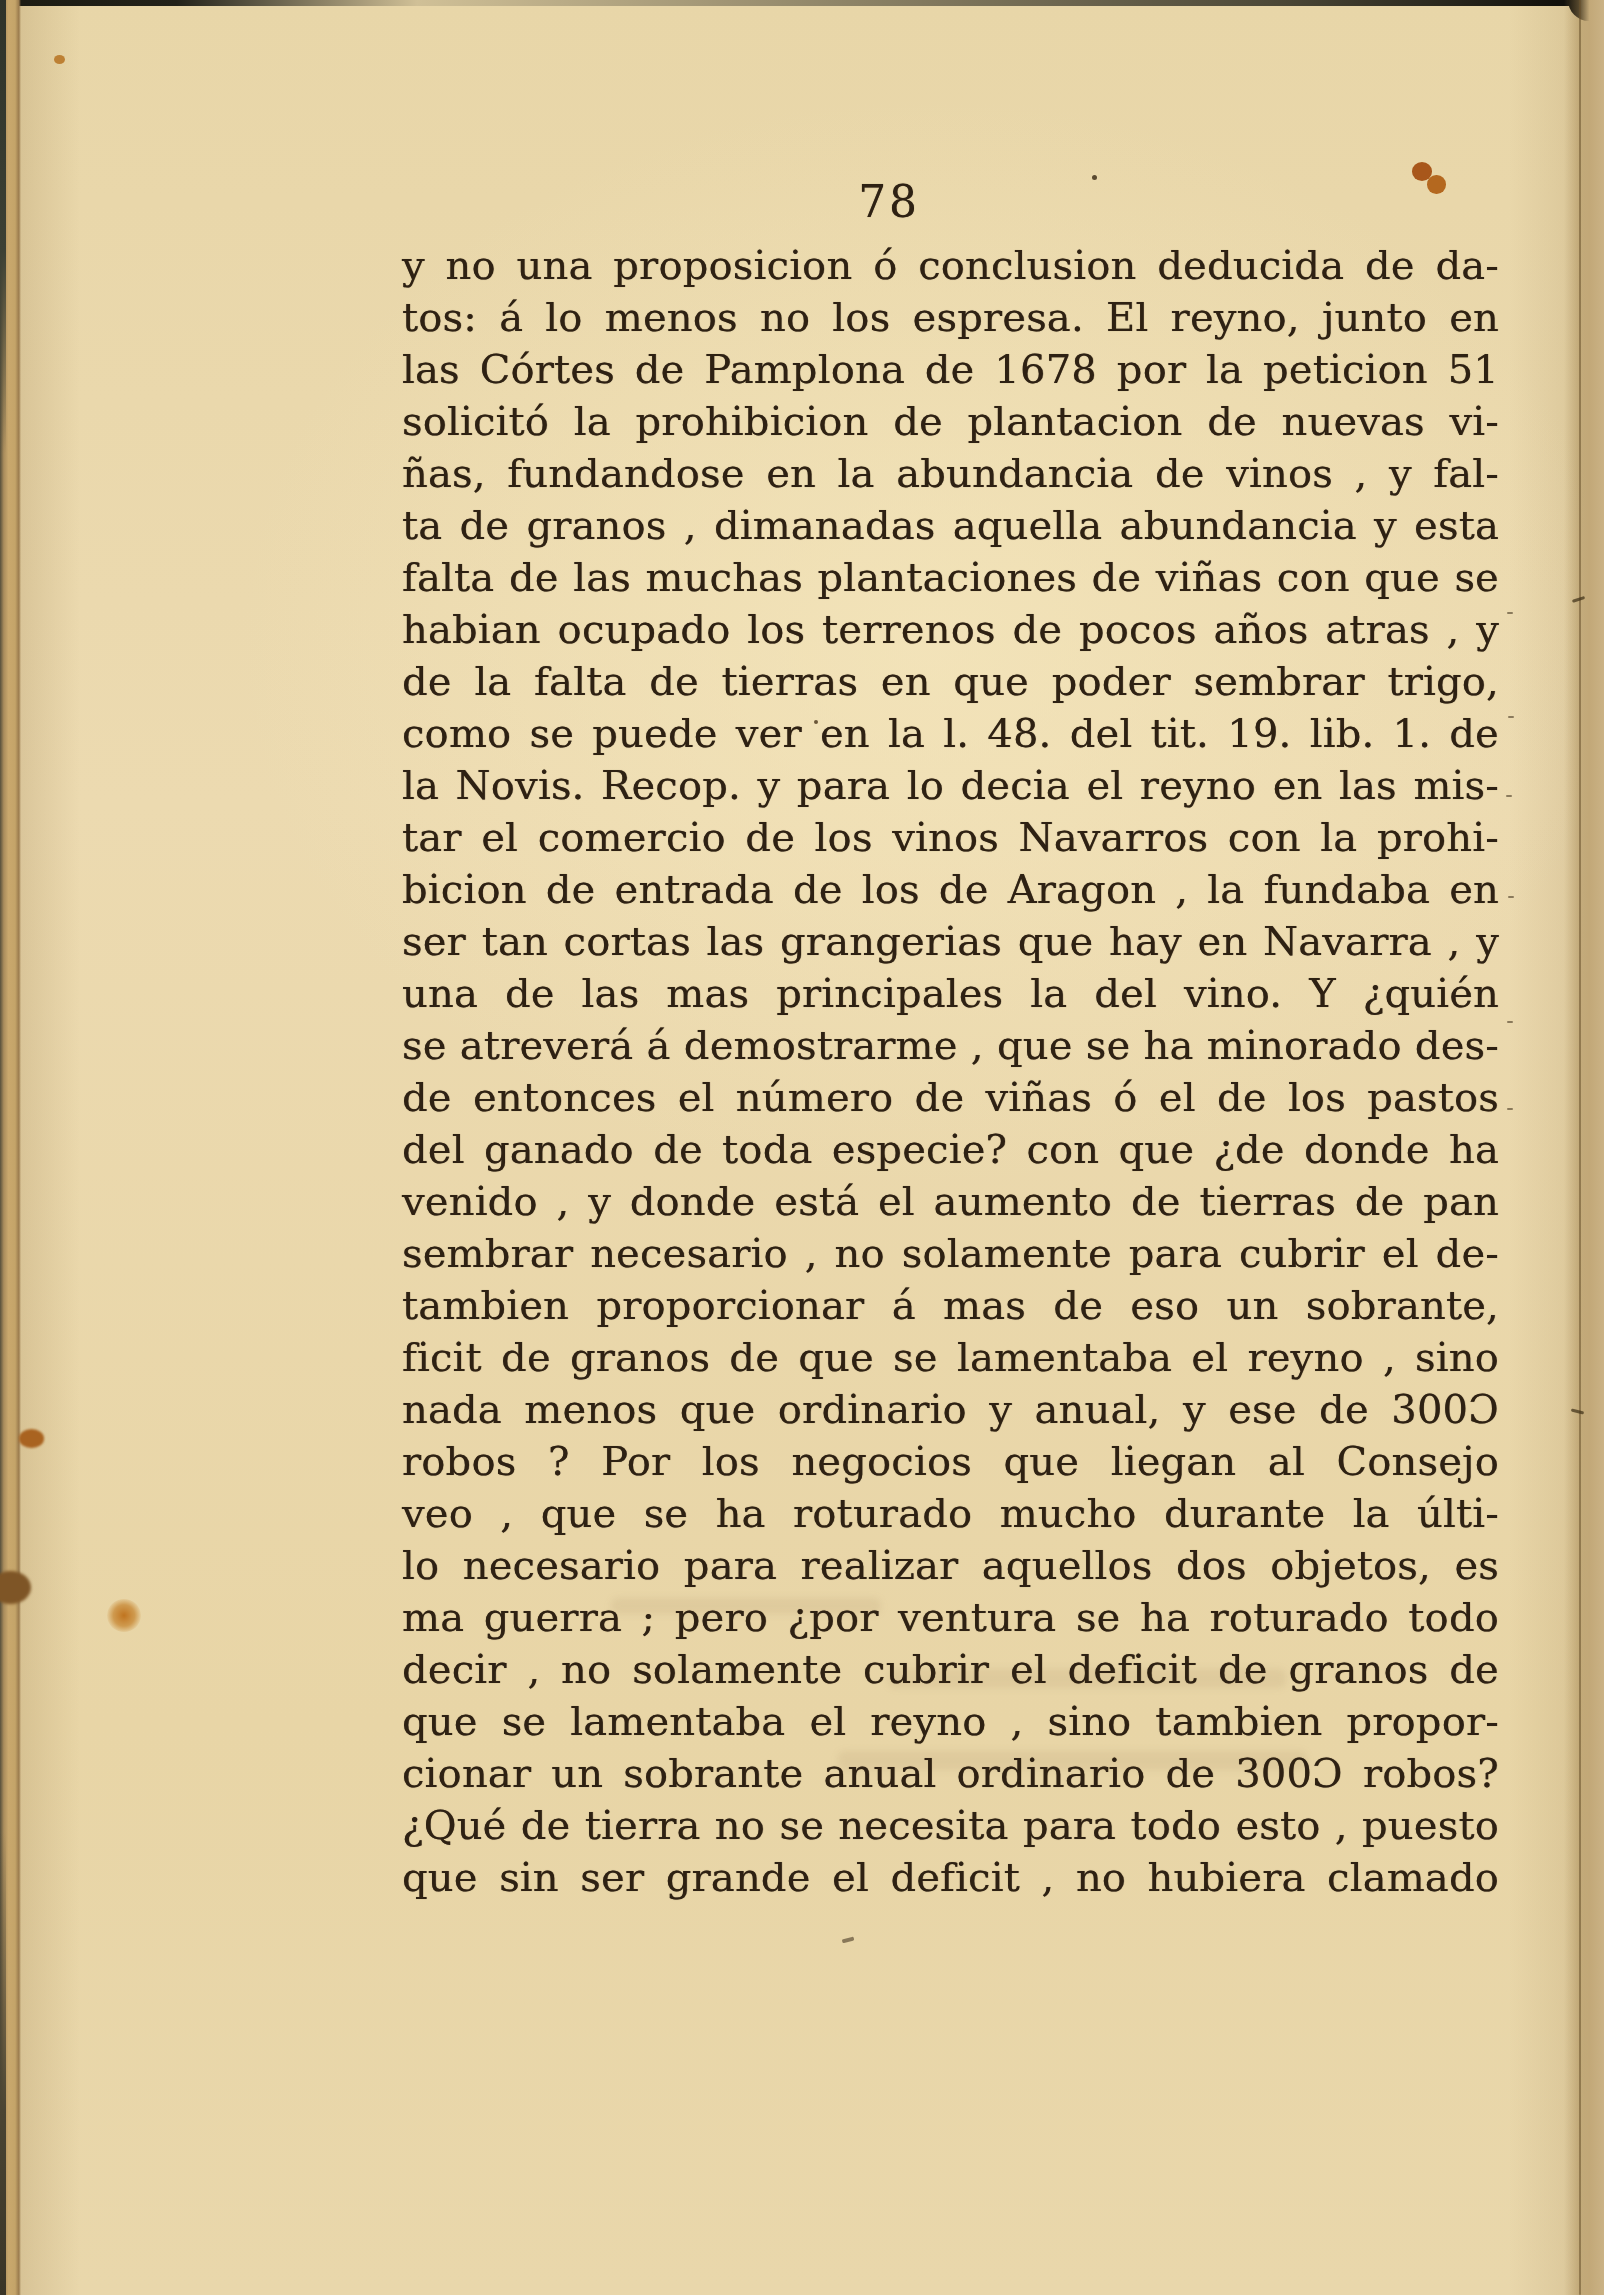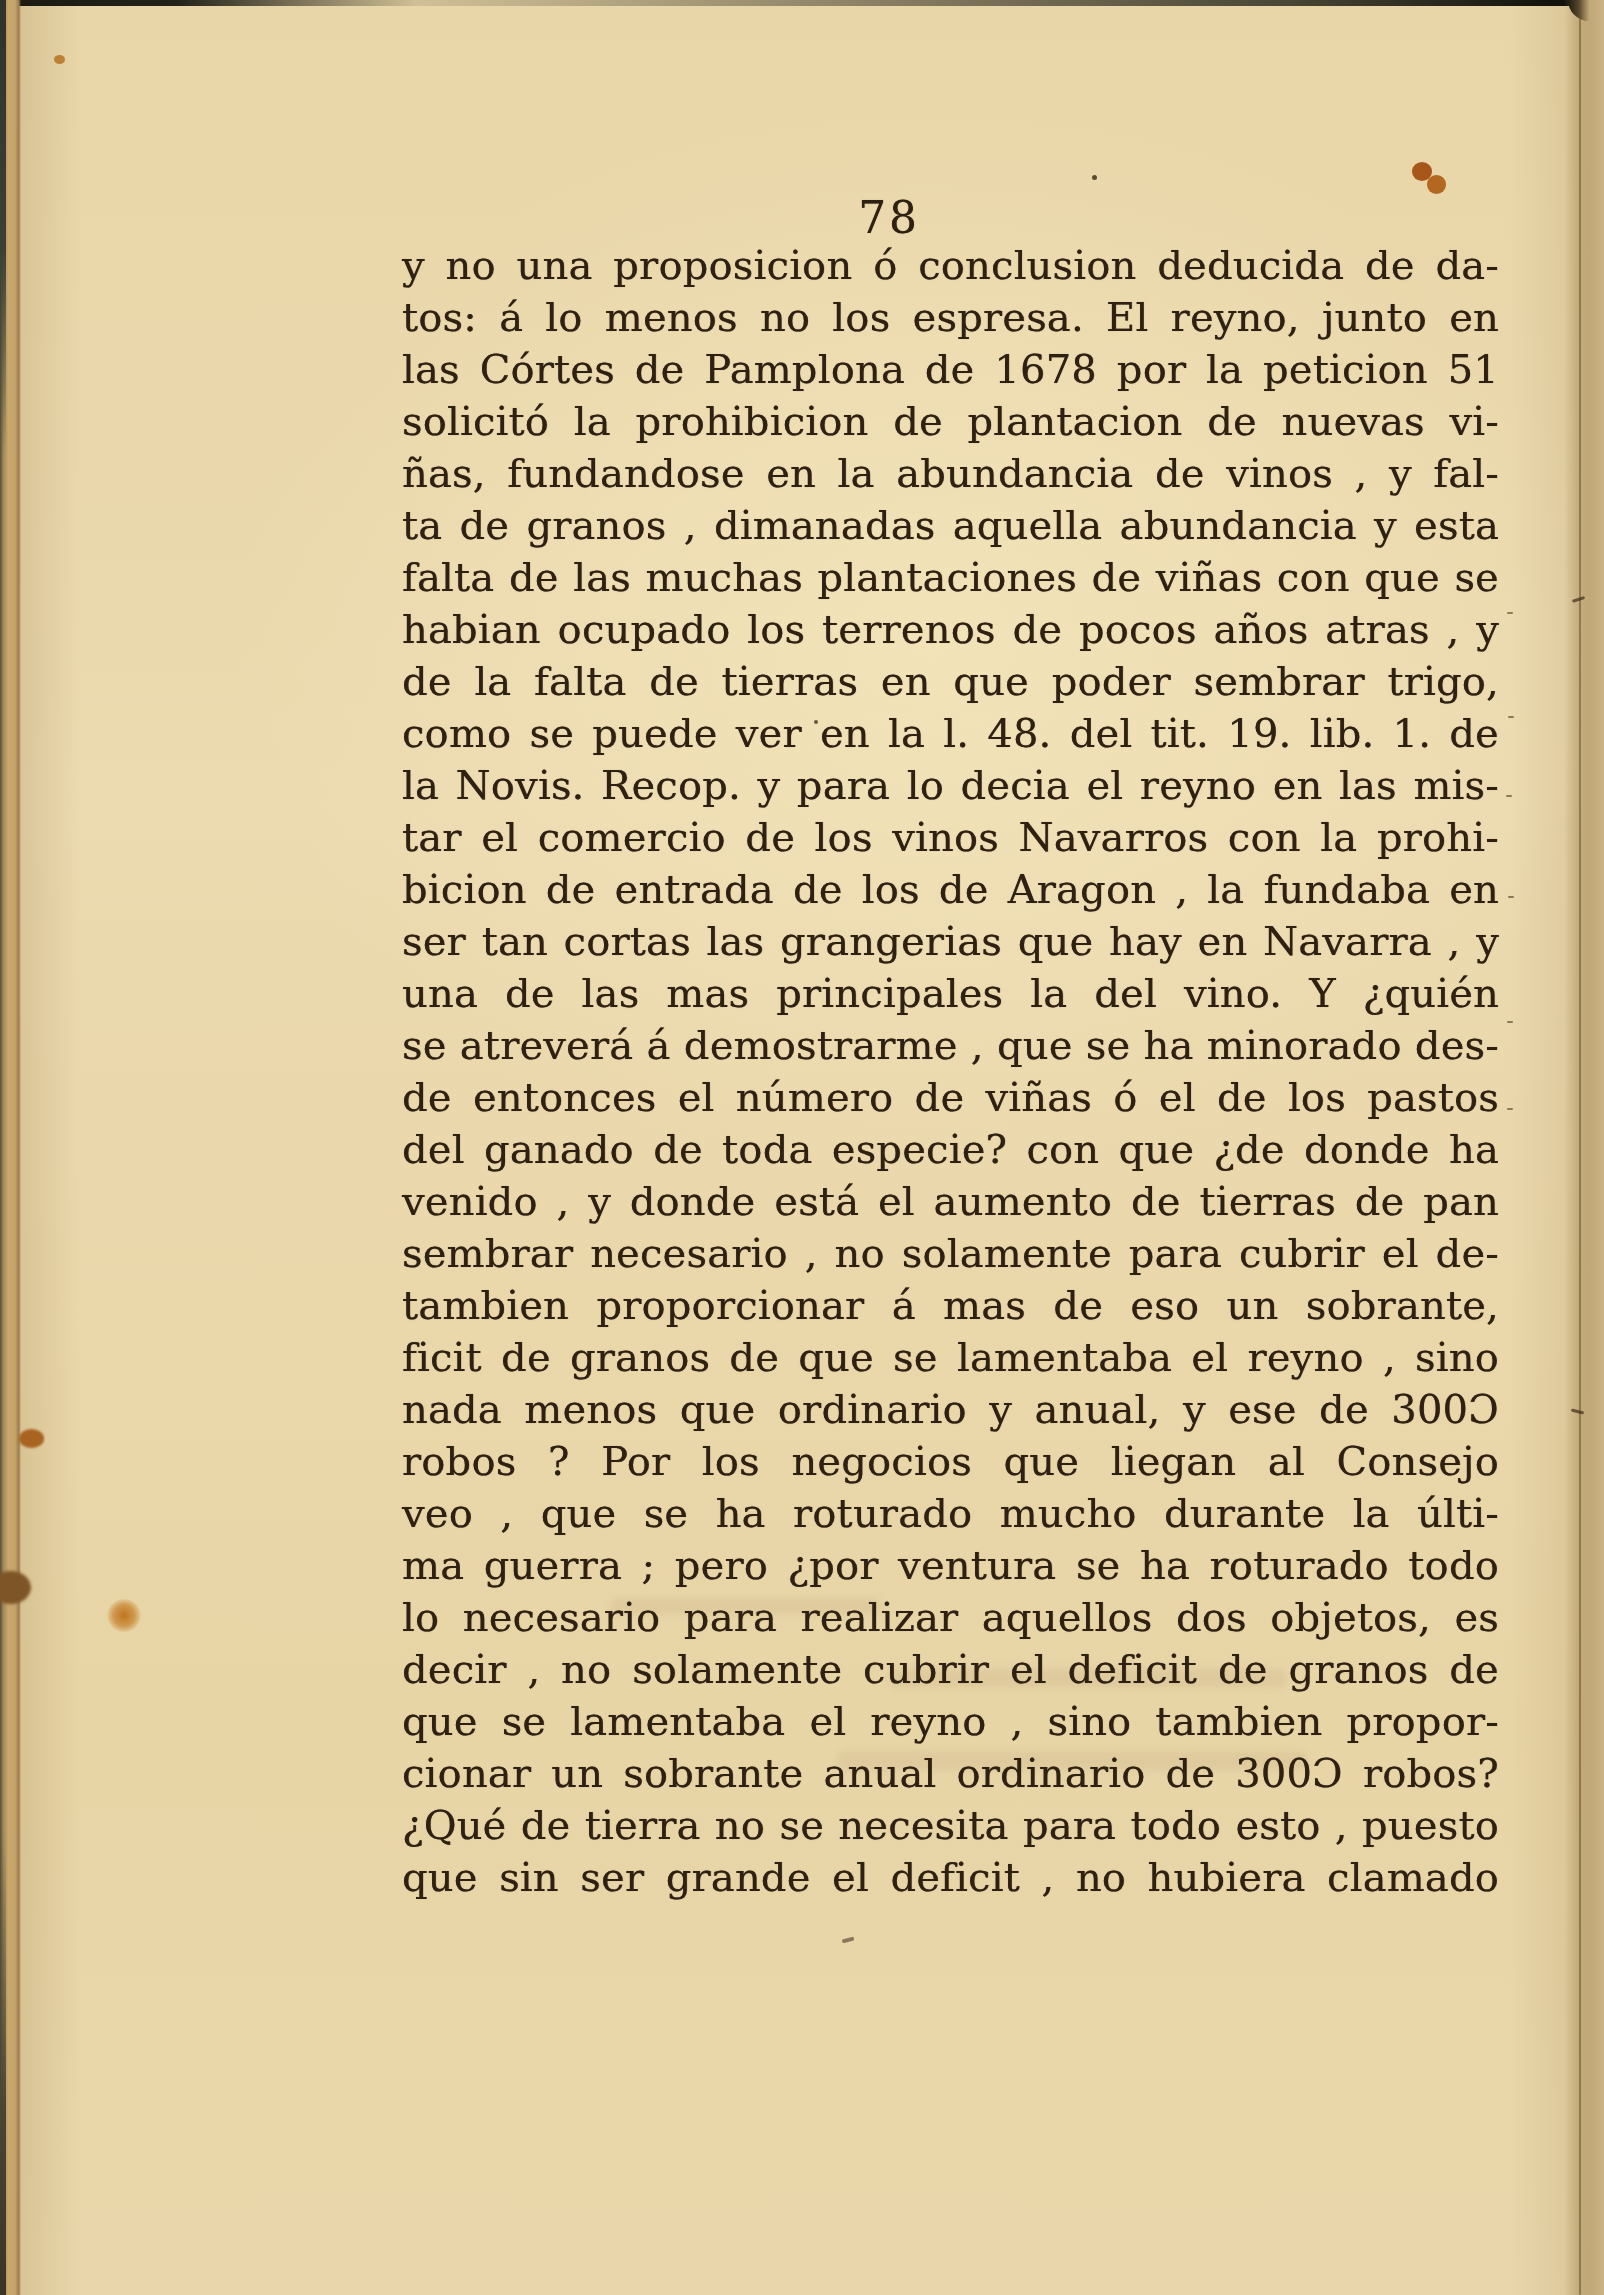--- a/index.html
+++ b/index.html
@@ -32,21 +32,20 @@
   
   .spot{position:absolute;border-radius:50%;}
   .tick{position:absolute;background:rgba(58,44,24,.55);border-radius:1.4px;}
   .ghost{position:absolute;background:rgba(135,110,65,.10);filter:blur(3.6px);border-radius:7px;}
   
   .page-number{
     position:absolute;left:362px;top:176px;width:1136px;
     text-align:center;font-size:44px;letter-spacing:2.8px;
     transform:translateX(-41px);
     text-shadow:0 0 0.7px rgba(46,33,19,.65);
-    margin-top:16px;
   }
   .page-text{
     position:absolute;left:362px;top:239px;width:1137px;
   }
   .line{
     font-size:40px;line-height:52px;height:52px;
     white-space:nowrap;
     text-align:justify;text-align-last:justify;
     letter-spacing:0.2px;
     text-shadow:0 0 0.7px rgba(46,33,19,.6), 0.4px 0.4px 0 rgba(46,33,19,.25);
@@ -109,22 +108,22 @@
       <div class="line"><span>se atreverá á demostrarme , que se ha minorado des-</span></div>
       <div class="line"><span>de entonces el número de viñas ó el de los pastos</span></div>
       <div class="line"><span>del ganado de toda especie? con que ¿de donde ha</span></div>
       <div class="line"><span>venido , y donde está el aumento de tierras de pan</span></div>
       <div class="line"><span>sembrar necesario , no solamente para cubrir el de-</span></div>
       <div class="line"><span>tambien proporcionar á mas de eso un sobrante,</span></div>
       <div class="line"><span>ficit de granos de que se lamentaba el reyno , sino</span></div>
       <div class="line"><span>nada menos que </span><span class="it">ordinario y anual</span><span>, </span><span class="it">y ese de</span><span> 300Ɔ</span></div>
       <div class="line"><span class="it">robos ?</span><span> Por los negocios que liegan al Consejo</span></div>
       <div class="line"><span>veo , que se ha roturado mucho durante la últi-</span></div>
+      <div class="line"><span>lo necesario para realizar aquellos dos objetos, es</span></div>
       <div class="line"><span>ma guerra ; pero ¿por ventura se ha roturado todo</span></div>
-      <div class="line"><span>lo necesario para realizar aquellos dos objetos, es</span></div>
       <div class="line"><span>decir , no solamente cubrir el deficit de granos de</span></div>
       <div class="line"><span>que se lamentaba el reyno , sino tambien propor-</span></div>
       <div class="line"><span>cionar un sobrante anual ordinario de 300Ɔ robos?</span></div>
       <div class="line"><span>¿Qué de tierra no se necesita para todo esto , puesto</span></div>
       <div class="line"><span>que sin ser grande el </span><span class="it">deficit</span><span> , no hubiera clamado</span></div>
     </div>
 
 </div>
 
 

